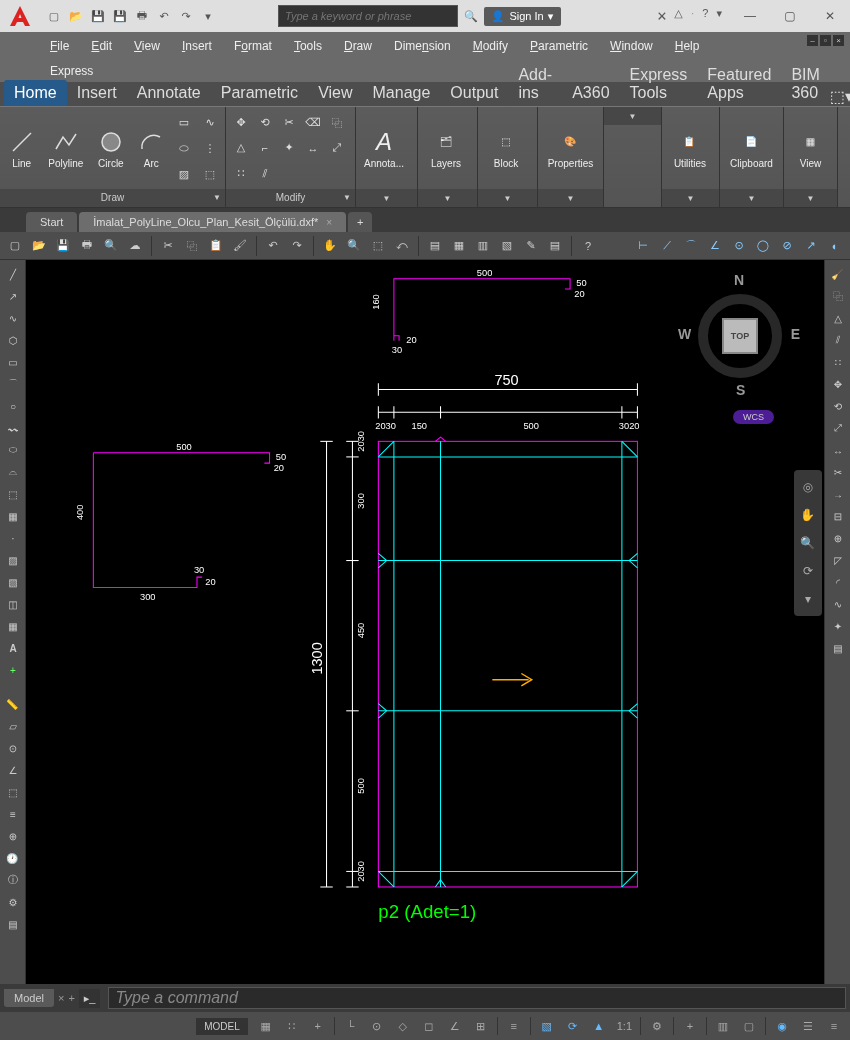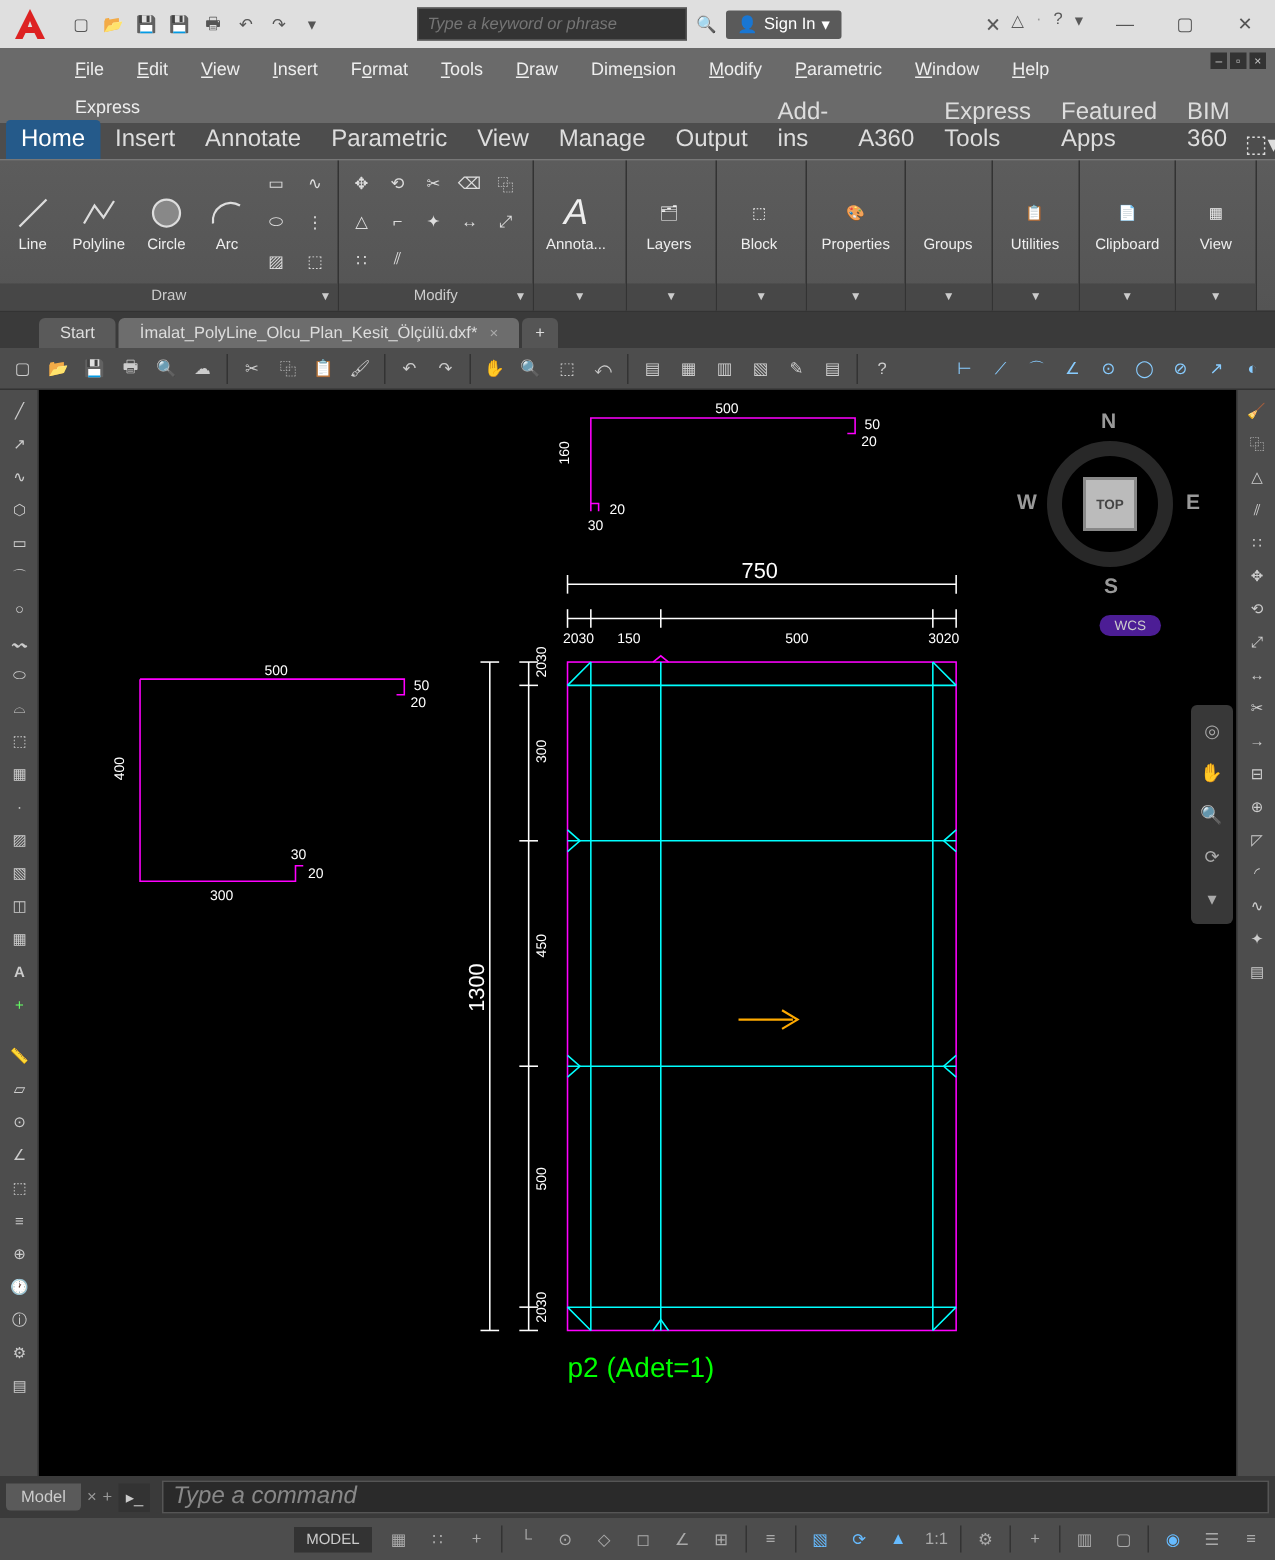--- a/index.html
+++ b/index.html
@@ -273,26 +273,20 @@
   <div class="panel" style="width:66px">
     <div class="panel-content">
         <div class="big-btn" style="width:58px">
           <div class="ic">🎨</div>
           <span>Properties</span>
         </div>
       </div>
     <div class="panel-title"><span class="dd" style="position:static">▼</span></div>
   </div>
   <div class="panel" style="width:58px">
-    <div class="panel-content">
-        <div class="big-btn">
-          <div class="ic"></div>
-          <span>Groups</span>
-        </div>
-      </div>
     <div class="panel-title"><span class="dd" style="position:static">▼</span></div>
   </div>
   <div class="panel" style="width:58px">
     <div class="panel-content">
         <div class="big-btn">
           <div class="ic">📋</div>
           <span>Utilities</span>
         </div>
       </div>
     <div class="panel-title"><span class="dd" style="position:static">▼</span></div>

